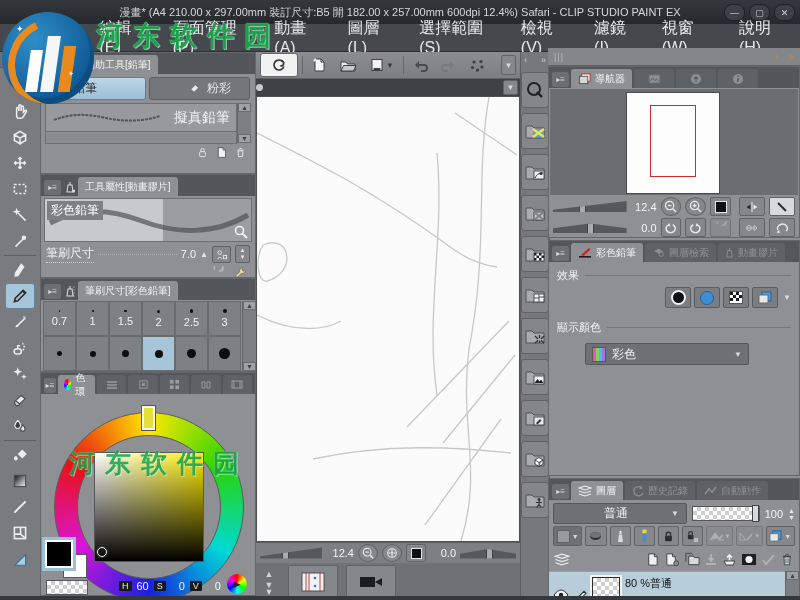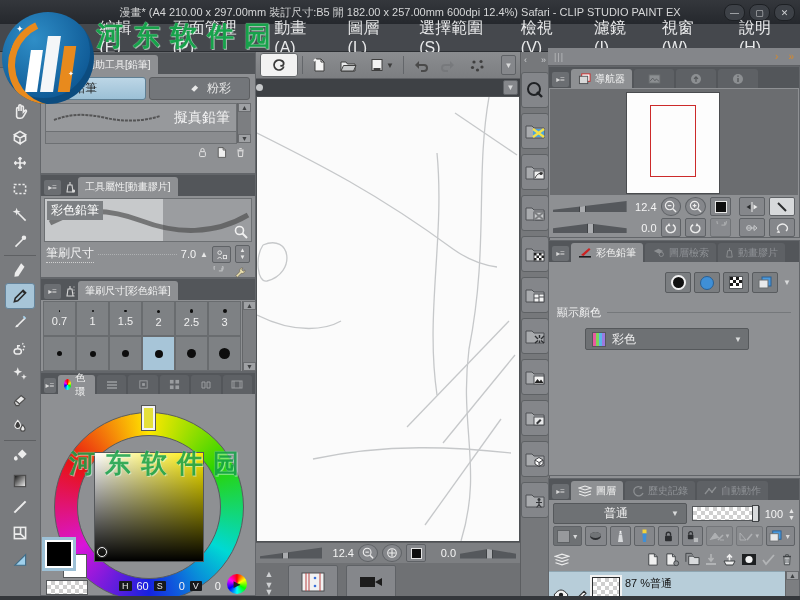--- a/index.html
+++ b/index.html
@@ -873,20 +873,24 @@
         <span>圖層檢索</span>
       </span>
       <span class="ptab off">
         <svg width="9" height="11" viewBox="0 0 9 12">
             <path d="M4.5 1v3M2.5 4h4l1 7H1.5z" stroke="#8c8f92" fill="none"></path>
           </svg>
         <span>動畫膠片</span>
       </span>
     </div>
     <div style="padding:6px 8px 0;">
+      <div class="flex" style="gap:6px;">
+        <span class="lbl">效果</span>
+        <span class="hline"></span>
+      </div>
       <div class="flex" style="justify-content:flex-end;gap:3px;margin-top:4px;">
         <span class="eff-btn">
             <span style="width:11px;height:11px;border-radius:50%;background:#101010;border:2px solid #f2f2f2;display:inline-block;"></span>
           </span>
         <span class="eff-btn">
             <span style="width:12px;height:12px;border-radius:50%;background:#3f8fd6;border:1.5px solid #2a5f92;display:inline-block;"></span>
           </span>
         <span class="eff-btn">
             <svg width="14" height="13" viewBox="0 0 14 13">
               <rect x="0.5" y="0.5" width="13" height="12" fill="#fff" stroke="#55585b"></rect>
@@ -1080,21 +1084,21 @@
               <circle cx="8" cy="6" r="2.2" fill="#1d1f21"></circle>
             </svg>
           </span>
         <span>
             <svg width="13" height="14" viewBox="0 0 14 15">
               <path d="M3 13.5l.8-3 7-7 2.2 2.2-7 7zM10.8 3.5l2.2 2.2" stroke="#2b2d2f" fill="#f2f2f2" stroke-width="1.1"></path>
             </svg>
           </span>
         <span class="checker" style="width:26px;height:34px;border:1px solid #2b2d2f;outline:2px solid #f2f2f2;"></span>
         <span style="display:flex;flex-direction:column;justify-content:flex-start;height:38px;overflow:hidden;">
-          <span style="font-size:11px;">87 %普通</span>
+          <span style="font-size:11px;">80 %普通</span>
           <span style="font-size:11px;margin-top:7px;">圖層 1</span>
         </span>
       </div>
       <div class="vscroll" style="width:13px;">
         <span class="a">▲</span>
 
       </div>
     </div>
   </div>
 

